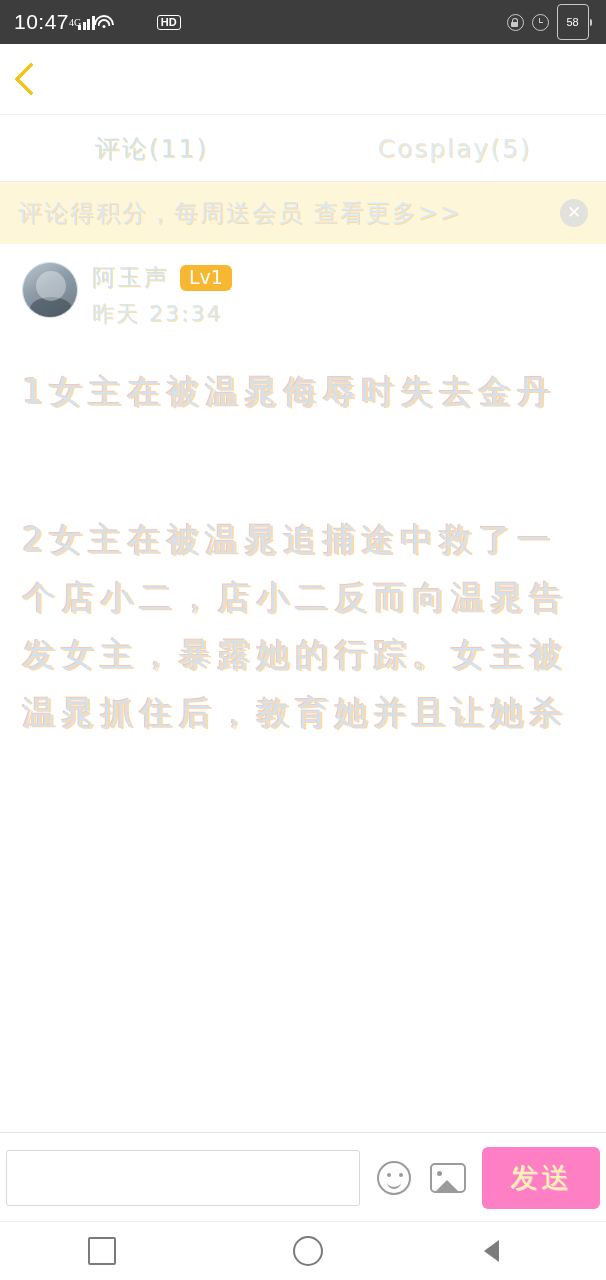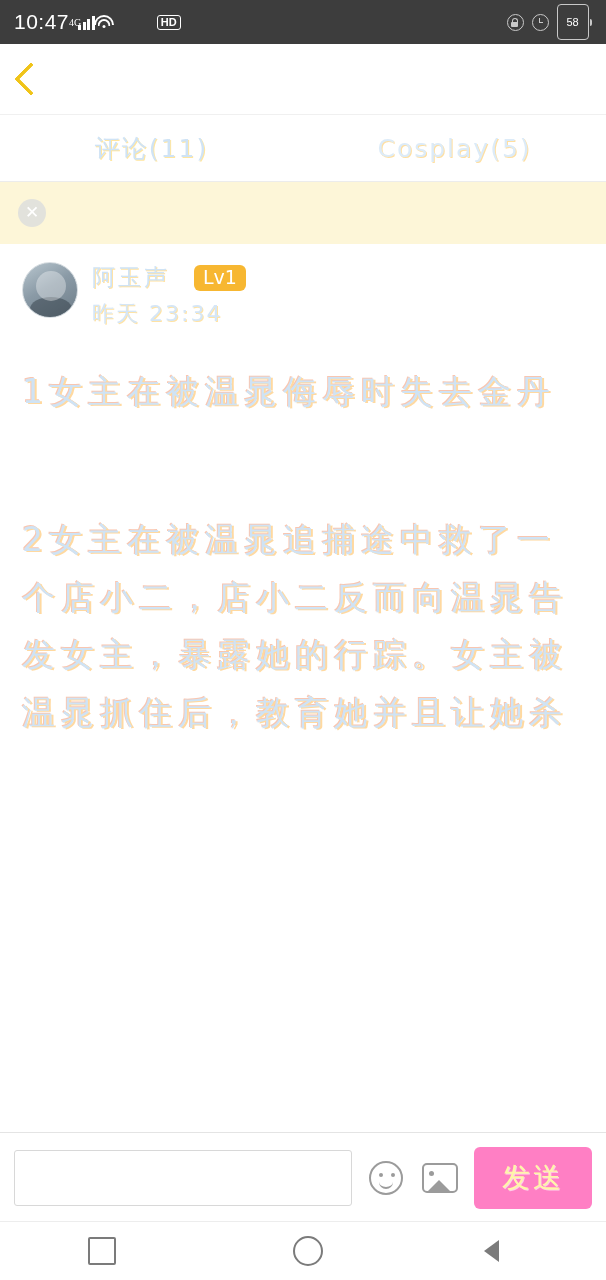--- a/index.html
+++ b/index.html
@@ -274,21 +274,21 @@
   }
   .meta {
     display: flex;
     flex-direction: column;
     justify-content: center;
     gap: 6px;
   }
   .meta-row {
     display: flex;
     align-items: center;
-    gap: 24px;
+    gap: 10px;
   }
   .user-name {
     font-size: 23px;
     font-family: "DejaVu Sans", sans-serif;
     color: #cfe3f5;
     letter-spacing: 3px;
     text-shadow: 1px 1px 0 #ffe3a5;
   }
   .level-badge {
     background: #f7b731;
@@ -322,21 +322,21 @@
   
   .input-bar {
     position: absolute;
     left: 0; right: 0;
     bottom: 58px;
     height: 90px;
     background: #ffffff;
     border-top: 1px solid #e4e4e4;
     display: flex;
     align-items: center;
-    padding: 0 14px;
+    padding: 0 6px;
     box-sizing: border-box;
     gap: 14px;
   }
   .msg-input {
     flex: 1 1 auto;
     height: 56px;
     border: 1px solid #d8d8d8;
     border-radius: 3px;
     padding: 0 12px;
     font-size: 20px;
@@ -495,20 +495,21 @@
     <span class="back-chevron"></span>
   </div>
 </div>
 
 <div class="tabs">
   <div class="tab">评论(11)</div>
   <div class="tab alt">Cosplay(5)</div>
 </div>
 
 <div class="promo">
+  <div class="promo-text">评论得积分，每周送会员 查看更多&gt;&gt;</div>
   <div class="promo-close">✕</div>
 </div>
 
 <div class="content-area">
   <div class="comment">
     <div class="comment-head">
       <div class="avatar"></div>
       <div class="meta">
         <div class="meta-row">
           <span class="user-name">阿玉声</span>

